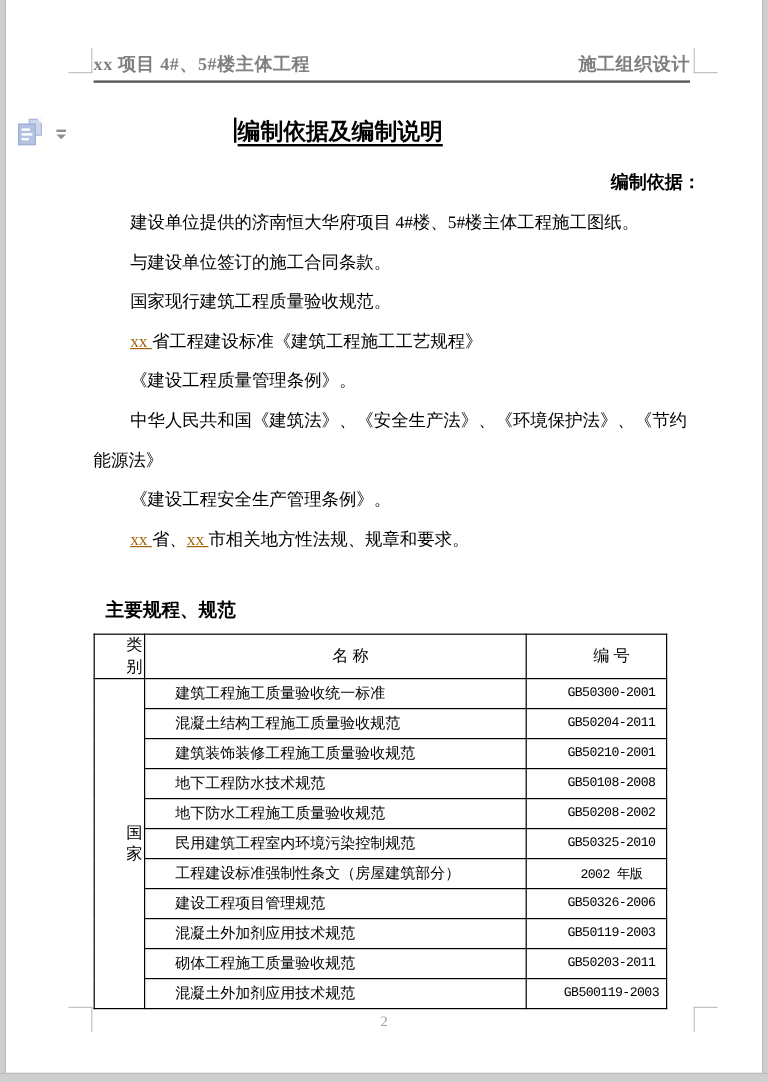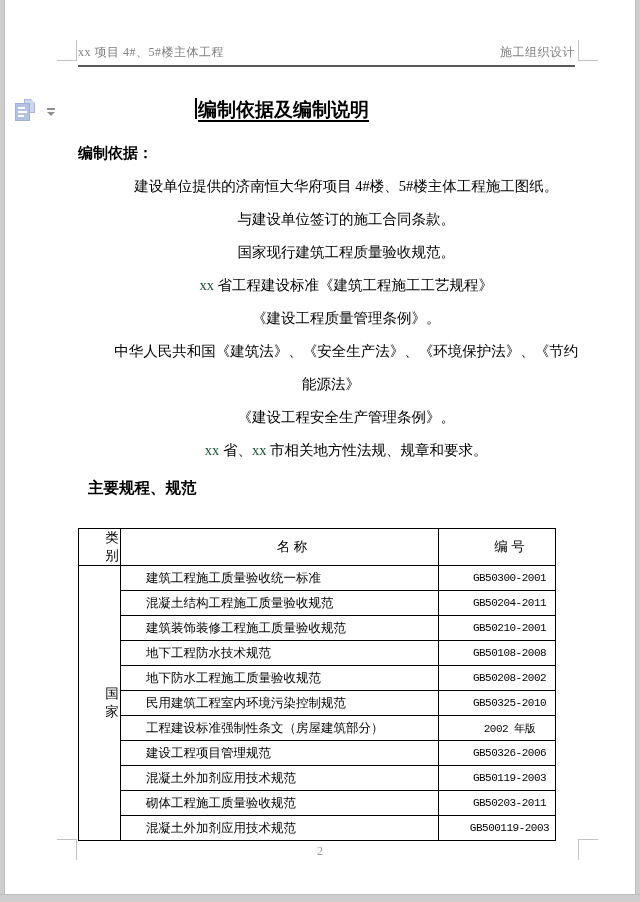--- a/index.html
+++ b/index.html
@@ -21,22 +21,22 @@
   .crop { position:absolute; width:20px; height:21px; z-index:1; }
   .crop.tl { left:57px;  top:40px;  border-right:1px solid #c3c3c3; border-bottom:1px solid #c3c3c3; }
   .crop.tr { left:578px; top:40px;  border-left:1px solid #c3c3c3;  border-bottom:1px solid #c3c3c3; }
   .crop.bl { left:57px;  top:839px; border-right:1px solid #c3c3c3; border-top:1px solid #c3c3c3; }
   .crop.br { left:578px; top:839px; border-left:1px solid #c3c3c3;  border-top:1px solid #c3c3c3; }
 
   
   .hdr {
     position:absolute; left:78px; top:44px; width:497px;
     display:flex; justify-content:space-between; align-items:flex-start;
-    font-size:12px; color:#7f7f7f; letter-spacing:0.5px;
-    padding-bottom:4px; border-bottom:2px solid #595959;
+    font-size:15px; color:#7f7f7f; letter-spacing:0.5px;
+    padding-bottom:4px; border-bottom:2px solid #595959;font-weight:bold;
   }
 
   
   .smarttag { position:absolute; left:15px; top:99px; width:48px; height:28px; }
   .doc-icon { position:absolute; left:0; top:0; width:24px; height:24px; }
   .doc-icon .pg-back {
     position:absolute; left:9px; top:0; width:11px; height:14px;
     background:#ccd7ec; border:1px solid #a7b7d9;
   }
   .doc-icon .pg-back .fold {
@@ -65,25 +65,25 @@
     display:inline-block; width:2px; height:21px; background:#000;
     vertical-align:-3px; margin-right:1px;
   }
   .title-row .title-text {
     font-size:19px; font-weight:bold;
     text-decoration:underline; text-decoration-thickness:2px; text-underline-offset:4px;
   }
 
   
   .body-block { position:absolute; left:78px; top:137px; width:506px; font-size:14.5px; line-height:33px; }
-  .body-block .sec-head { font-weight:bold; font-size:15px; }
-  .body-block p { text-indent:2.1em;text-align:center; }
-  .hl { color:#14532d; }
-
-  .sec2-head { position:absolute; left:88px; top:476px; font-size:15.5px; font-weight:bold; line-height:24px; }
+  .body-block .sec-head { font-weight:bold; font-size:15px;text-align:right; }
+  .body-block p { text-indent:2.1em; }
+  .hl { color:#a16207;text-decoration:underline; }
+
+  .sec2-head { position:absolute; left:88px; top:497px; font-size:15.5px; font-weight:bold; line-height:24px; }
 
   
   table.spec { position:absolute; left:78px; top:528px; width:477px; border-collapse:collapse; table-layout:fixed; }
   table.spec col.c1 { width:42px; }
   table.spec col.c2 { width:318px; }
   table.spec col.c3 { width:117px; }
   table.spec th, table.spec td { border:1px solid #000; vertical-align:middle;padding-left:25px; }
   table.spec thead th { height:28px; font-size:13.5px; font-weight:normal; text-align:center; }
   table.spec tbody td { height:25px; font-size:12.5px; }
   table.spec td.name { text-align:left; }

